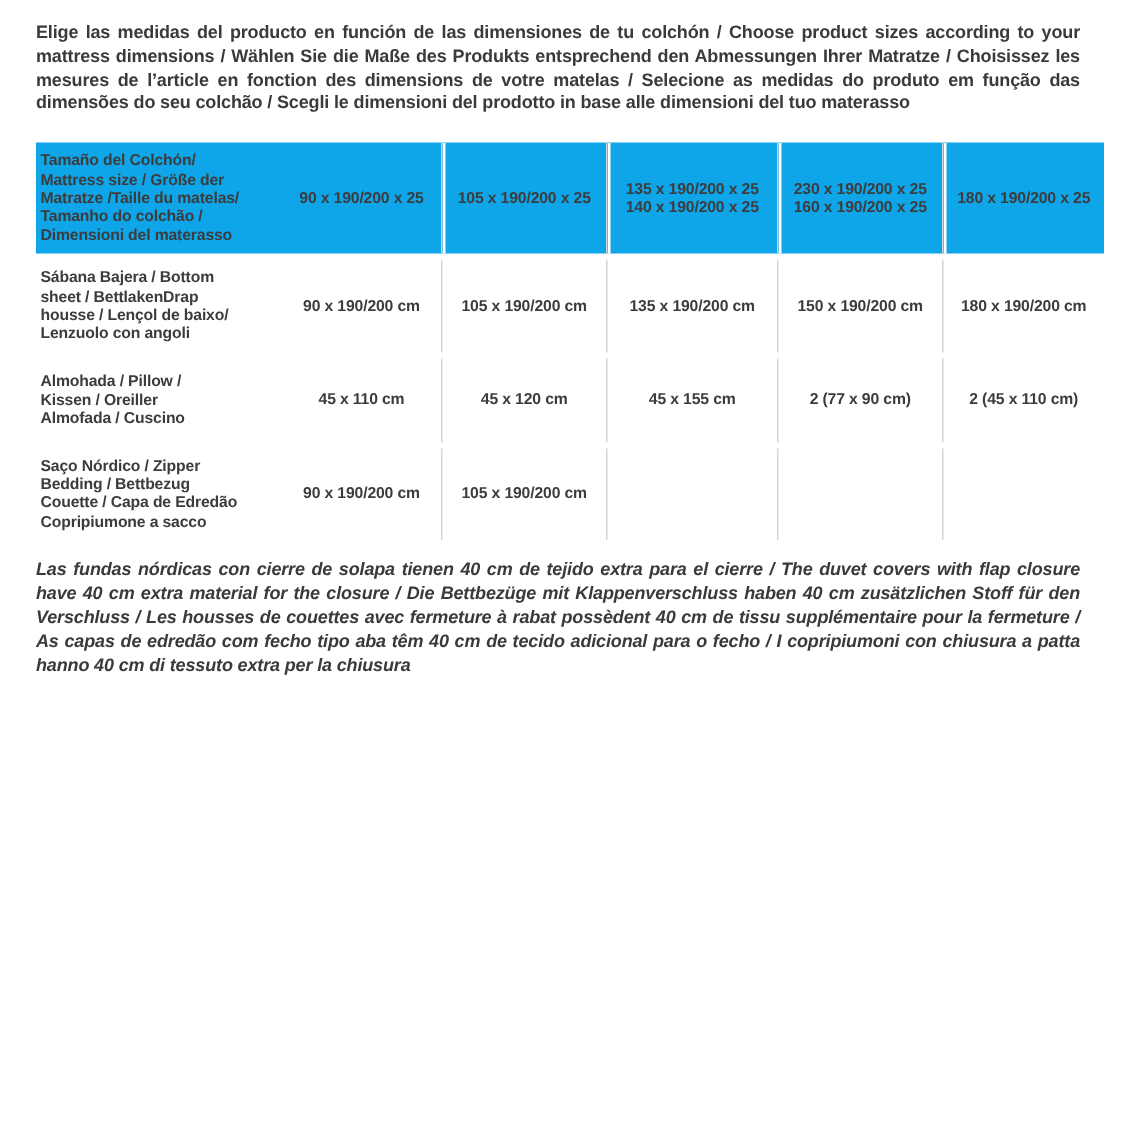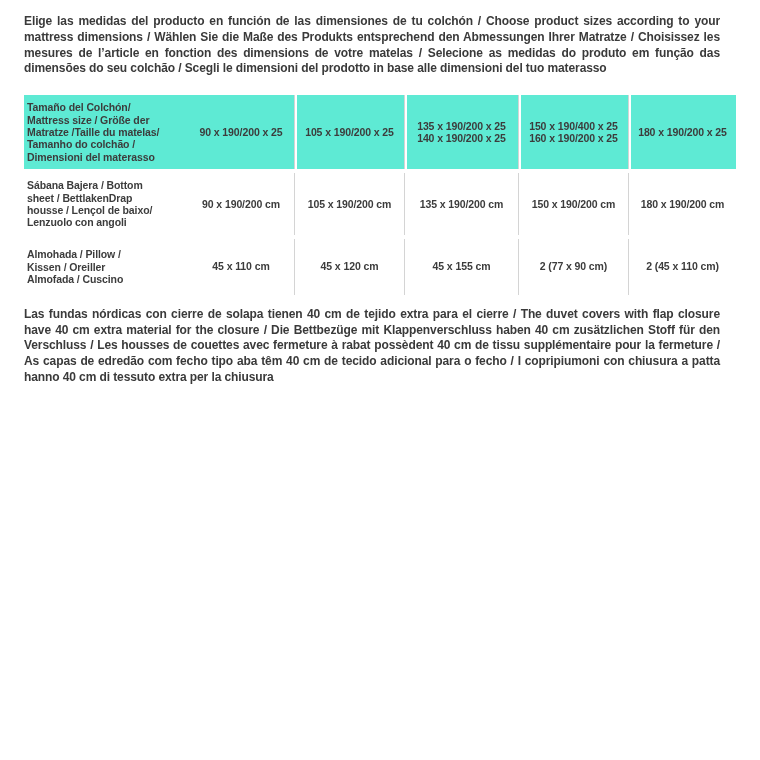--- a/index.html
+++ b/index.html
@@ -61,24 +61,25 @@
     line-height: 1.18;
   }
   .size-table td.val {
     text-align: center;
   }
   .size-table td.sep {
     border-left: 1px solid #d4d4d4;
     box-shadow: inset 2px 0 0 0 #ffffff;
   }
   .size-table tr.odd td {
-    background: #5eead4;
+    background: #0ea5e9;
   }
   .footnote {
     margin-top: 2px;
+    font-style: italic;
   }
 </style>
 </head>
 <body>
 
 <div class="page">
 
   <p class="intro">Elige las medidas del producto en función de las dimensiones de tu colchón / Choose product sizes according to your mattress dimensions / Wählen Sie die Maße des Produkts entsprechend den Abmessungen Ihrer Matratze / Choisissez les mesures de l’article en fonction des dimensions de votre matelas / Selecione as medidas do produto em função das dimensões do seu colchão / Scegli le dimensioni del prodotto in base alle dimensioni del tuo materasso</p>
 
   <table class="size-table">
@@ -94,21 +95,21 @@
       <tr class="odd">
         <td class="lbl">Tamaño del Colchón/
 Mattress size / Größe der
 Matratze /Taille du matelas/
 Tamanho do colchão /
 Dimensioni del materasso</td>
         <td class="val">90 x 190/200 x 25</td>
         <td class="val sep">105 x 190/200 x 25</td>
         <td class="val sep">135 x 190/200 x 25
 140 x 190/200 x 25</td>
-        <td class="val sep">150 x 190/400 x 25
+        <td class="val sep">230 x 190/200 x 25
 160 x 190/200 x 25</td>
         <td class="val sep">180 x 190/200 x 25</td>
       </tr>
       <tr>
         <td class="lbl">Sábana Bajera / Bottom
 sheet / BettlakenDrap
 housse / Lençol de baixo/
 Lenzuolo con angoli</td>
         <td class="val">90 x 190/200 cm</td>
         <td class="val sep">105 x 190/200 cm</td>
@@ -119,18 +120,29 @@
       <tr>
         <td class="lbl">Almohada  / Pillow /
 Kissen / Oreiller
 Almofada / Cuscino</td>
         <td class="val">45 x 110 cm</td>
         <td class="val sep">45 x 120 cm</td>
         <td class="val sep">45 x 155 cm</td>
         <td class="val sep">2 (77 x 90 cm)</td>
         <td class="val sep">2 (45 x 110 cm)</td>
       </tr>
+      <tr>
+        <td class="lbl">Saço Nórdico / Zipper
+Bedding / Bettbezug
+Couette  / Capa de Edredão
+Copripiumone a sacco</td>
+        <td class="val">90 x 190/200 cm</td>
+        <td class="val sep">105 x 190/200 cm</td>
+        <td class="val sep"></td>
+        <td class="val sep"></td>
+        <td class="val sep"></td>
+      </tr>
     </tbody>
   </table>
 
   <p class="footnote">Las fundas nórdicas con cierre de solapa tienen 40 cm de tejido extra para el cierre / The duvet covers with flap closure have 40 cm extra material for the closure / Die Bettbezüge mit Klappenverschluss haben 40 cm zusätzlichen Stoff für den Verschluss / Les housses de couettes avec fermeture à rabat possèdent 40 cm de tissu supplémentaire pour la fermeture / As capas de edredão com fecho tipo aba têm 40 cm de tecido adicional para o fecho / I copripiumoni con chiusura a patta hanno 40 cm di tessuto extra per la chiusura</p>
 
 </div>
 
 </body></html>

